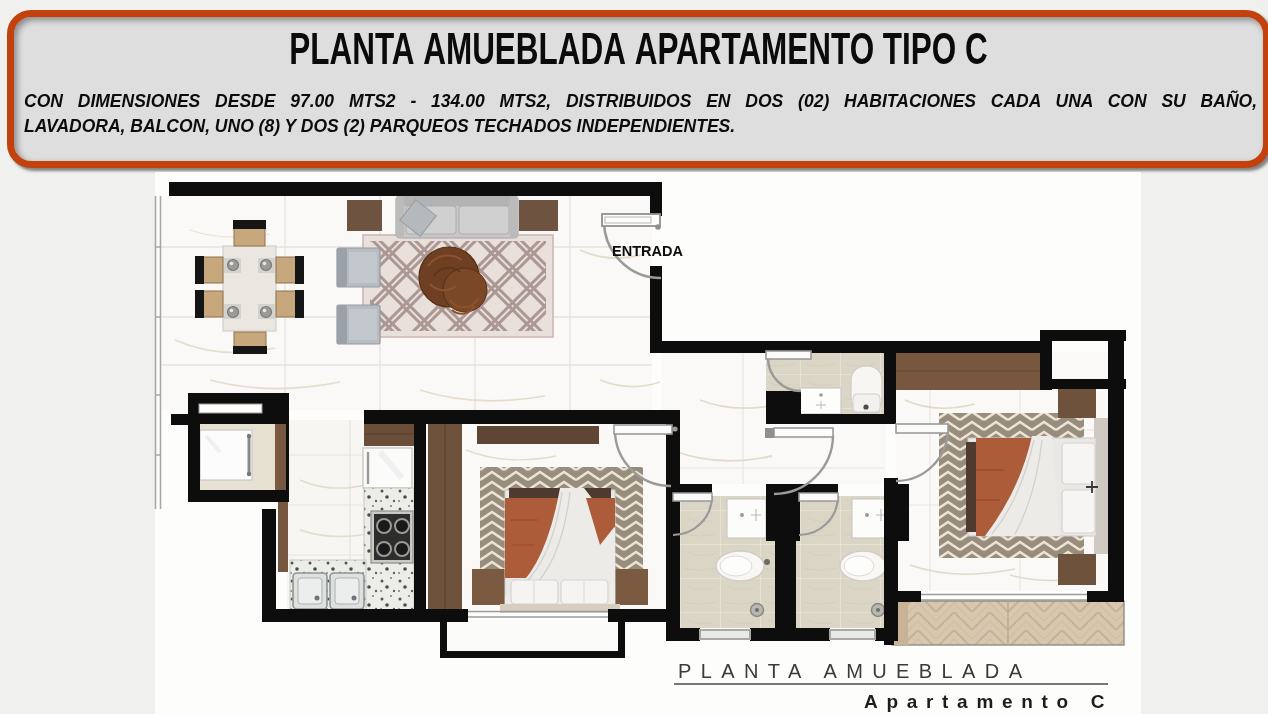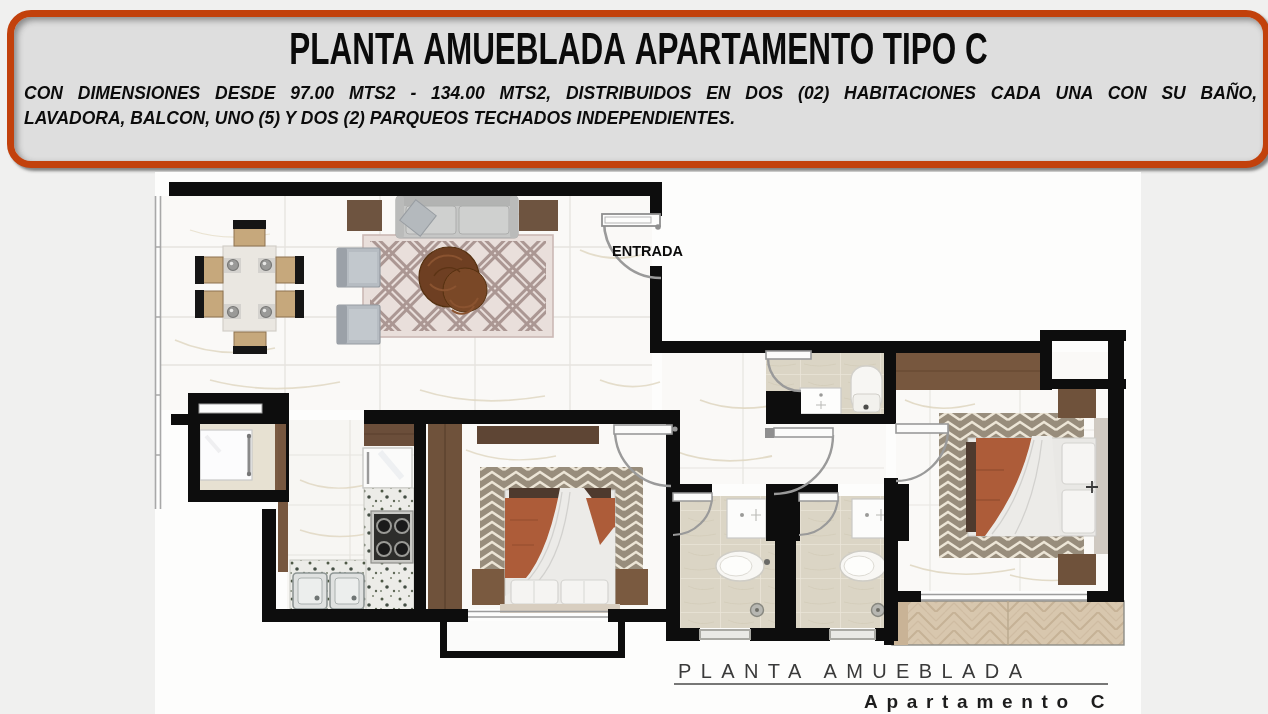--- a/index.html
+++ b/index.html
@@ -5,33 +5,33 @@
   html,body{margin:0;padding:0;}
   body{width:1268px;height:714px;background:#f0f0ef;position:relative;overflow:hidden;
        font-family:"Liberation Sans", sans-serif;}
   #hdr{position:absolute;left:7px;top:10px;width:1249px;height:144px;background:#dedede;
        border:7px solid #c2410c;border-radius:24px;
        box-shadow:3px 3px 3px rgba(40,40,40,0.55), inset 3px 3px 6px rgba(30,30,30,0.45);}
   #hdr h1{margin:0;text-align:center;font-size:44px;line-height:44px;letter-spacing:0px;
        font-weight:bold;color:#0b0b0b;padding-top:10px;transform:scaleX(0.715);transform-origin:50% 50%;}
   #para{position:absolute;left:10px;right:6px;top:64px;font-weight:bold;font-style:italic;
        font-size:17.5px;color:#0b0b0b;line-height:24.5px;}
-  .jl{text-align:justify;text-align-last:justify;white-space:normal;}
+  .jl{text-align:justify;text-align-last:justify;white-space:normal;margin-top:8px;}
   #plan{position:absolute;left:0;top:0;}
 </style>
 </head>
 <body>
 
 <div id="hdr">
 
   <h1>PLANTA&nbsp;AMUEBLADA&nbsp;APARTAMENTO&nbsp;TIPO&nbsp;C</h1>
 
   <div id="para">
     <div class="jl">CON DIMENSIONES DESDE 97.00 MTS2 - 134.00 MTS2, DISTRIBUIDOS EN DOS (02) HABITACIONES CADA UNA CON SU BAÑO,</div>
-    <div>LAVADORA, BALCON, UNO (5) Y DOS (2) PARQUEOS TECHADOS INDEPENDIENTES.</div>
+    <div>LAVADORA, BALCON, UNO (8) Y DOS (2) PARQUEOS TECHADOS INDEPENDIENTES.</div>
   </div>
 </div>
 <svg id="plan" width="1268" height="714" viewBox="0 0 1268 714">
 <defs>
   <pattern id="lattice" width="25" height="25" patternUnits="userSpaceOnUse" patternTransform="rotate(45)">
     <rect width="25" height="25" fill="#e9dfdb"></rect>
     <path d="M0 1.5 H25 M0 6.5 H25 M1.5 0 V25 M6.5 0 V25" stroke="#ab9793" stroke-width="3"></path>
   </pattern>
   <pattern id="diam" width="24" height="20" patternUnits="userSpaceOnUse">
     <rect width="24" height="20" fill="#988d7c"></rect>

